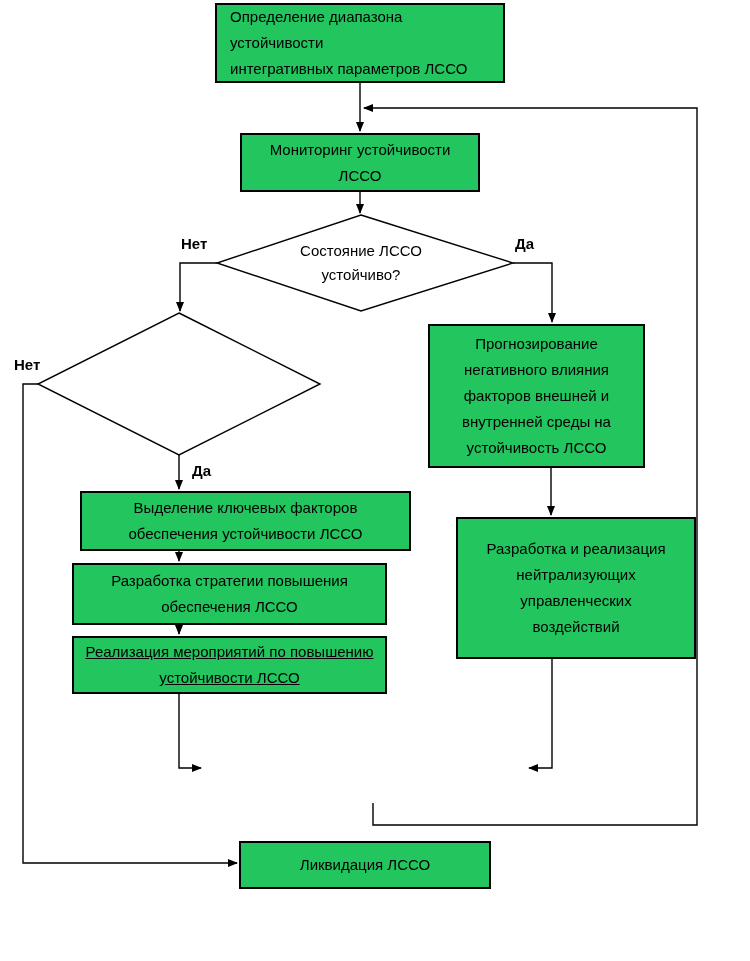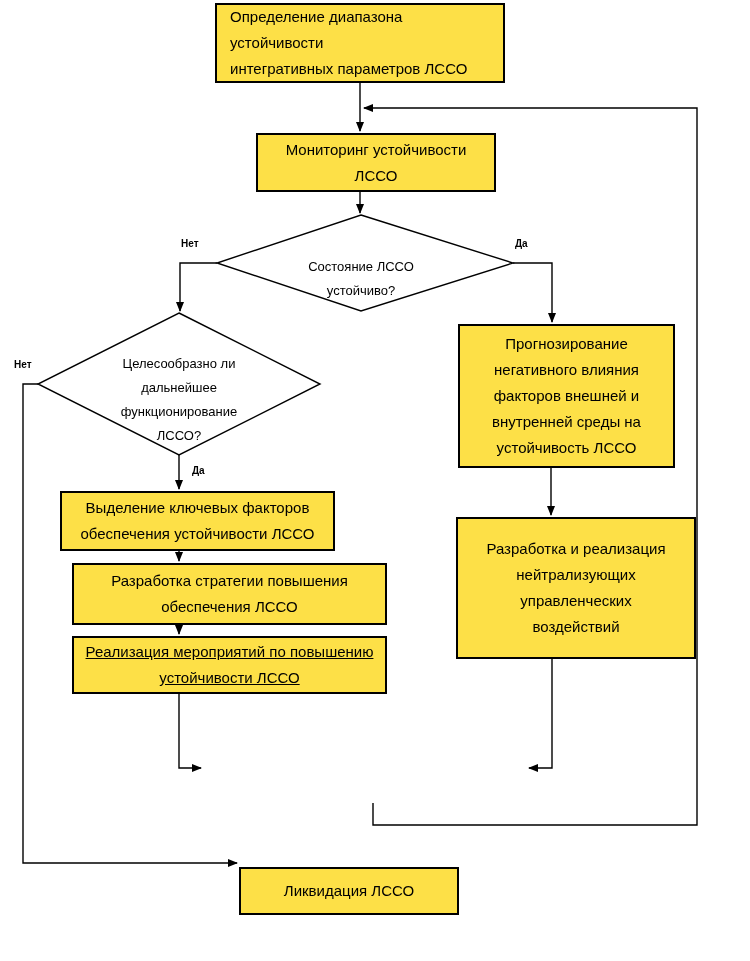--- a/index.html
+++ b/index.html
@@ -19,21 +19,21 @@
   .wires {
     position: absolute;
     left: 0;
     top: 0;
     z-index: 1;
   }
   .node {
     position: absolute;
     box-sizing: border-box;
     border: 2px solid #000000;
-    background: #fde047;
+    background: #22c55e;
     display: flex;
     align-items: center;
     justify-content: center;
     text-align: center;
     font-size: 15px;
     line-height: 26px;
     white-space: pre-line;
     z-index: 2;
   }
   .node.align-left {
@@ -41,30 +41,29 @@
     text-align: left;
     padding-left: 13px;
     padding-right: 6px;
   }
   .diamond-text {
     position: absolute;
     display: flex;
     align-items: center;
     justify-content: center;
     text-align: center;
-    font-size: 13px;
+    font-size: 15px;
     line-height: 24px;
     white-space: pre-line;
     z-index: 2;
     pointer-events: none;
-    margin-top: 16px;
   }
   .edge-label {
     position: absolute;
-    font-size: 10px;
+    font-size: 15px;
     font-weight: 700;
     line-height: 20px;
     z-index: 3;
   }
 </style>
 </head>
 <body>
 
 <div class="canvas">
 
@@ -88,53 +87,49 @@
     <line x1="179" y1="455" x2="179" y2="489" stroke="#000000" stroke-width="1.4" marker-end="url(#arrow)"></line>
     <line x1="179" y1="551" x2="179" y2="561" stroke="#000000" stroke-width="1.4" marker-end="url(#arrow)"></line>
     <line x1="179" y1="625" x2="179" y2="634" stroke="#000000" stroke-width="1.4" marker-end="url(#arrow)"></line>
     <polyline points="179,694 179,768 201,768" fill="none" stroke="#000000" stroke-width="1.4" marker-end="url(#arrow)"></polyline>
     <polyline points="38,384 23,384 23,863 237,863" fill="none" stroke="#000000" stroke-width="1.4" marker-end="url(#arrow)"></polyline>
   </svg>
 
   <div class="node align-left" style="left:215px; top:3px; width:290px; height:80px;">Определение диапазона устойчивости
 интегративных параметров ЛССО</div>
 
-  <div class="node" style="left:240px; top:133px; width:240px; height:59px;margin-left:16px;">Мониторинг устойчивости
+  <div class="node" style="left:240px; top:133px; width:240px; height:59px;">Мониторинг устойчивости
 ЛССО</div>
 
   <div class="diamond-text" style="left:261px; top:237px; width:200px; height:52px;">Состояние ЛССО
 устойчиво?</div>
 
-  <div class="diamond-text" style="left:84px; top:330px; width:190px; height:108px;">Целесообразно ли
-дальнейшее
-функционирование
-ЛССО?</div>
 
-  <div class="node" style="left:458px; top:324px; width:217px; height:144px;">Прогнозирование
+  <div class="node" style="left:428px; top:324px; width:217px; height:144px;">Прогнозирование
 негативного влияния
 факторов внешней и
 внутренней среды на
 устойчивость ЛССО</div>
 
   <div class="node" style="left:456px; top:517px; width:240px; height:142px;">Разработка и реализация
 нейтрализующих
 управленческих
 воздействий</div>
 
-  <div class="node" style="left:60px; top:491px; width:275px; height:60px;">Выделение ключевых факторов
+  <div class="node" style="left:80px; top:491px; width:331px; height:60px;">Выделение ключевых факторов
 обеспечения устойчивости ЛССО</div>
 
   <div class="node" style="left:72px; top:563px; width:315px; height:62px;">Разработка стратегии повышения
 обеспечения ЛССО</div>
 
   <div class="node" style="left:72px; top:636px; width:315px; height:58px;text-decoration:underline;">Реализация мероприятий по повышению
 устойчивости ЛССО</div>
 
 
-  <div class="node" style="left:239px; top:867px; width:220px; height:48px;">Ликвидация ЛССО</div>
+  <div class="node" style="left:239px; top:841px; width:252px; height:48px;">Ликвидация ЛССО</div>
 
   <div class="edge-label" style="left:181px; top:234px;">Нет</div>
 
   <div class="edge-label" style="left:515px; top:234px;">Да</div>
 
   <div class="edge-label" style="left:14px; top:355px;">Нет</div>
 
   <div class="edge-label" style="left:192px; top:461px;">Да</div>
 
 </div>

